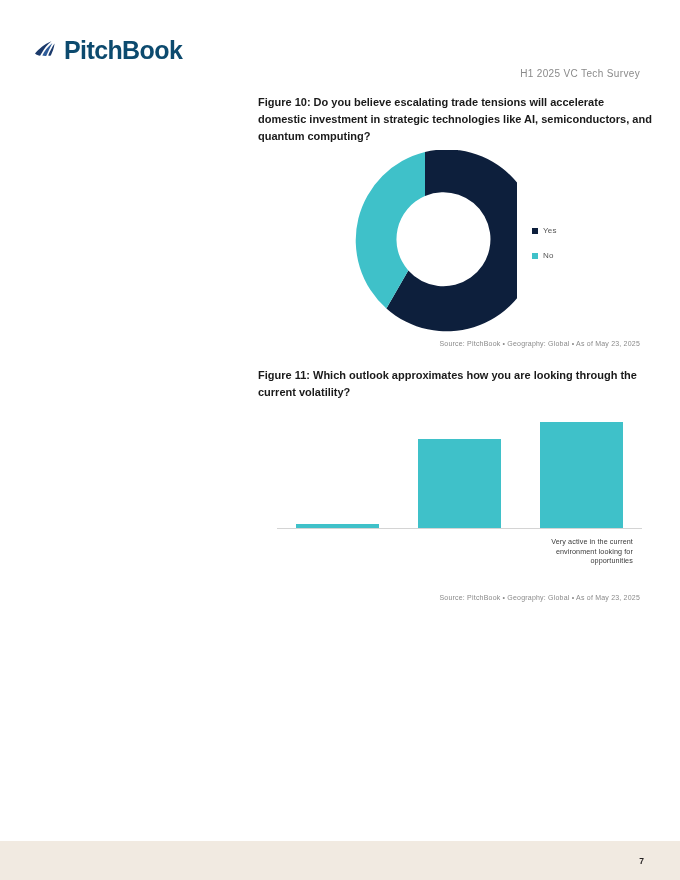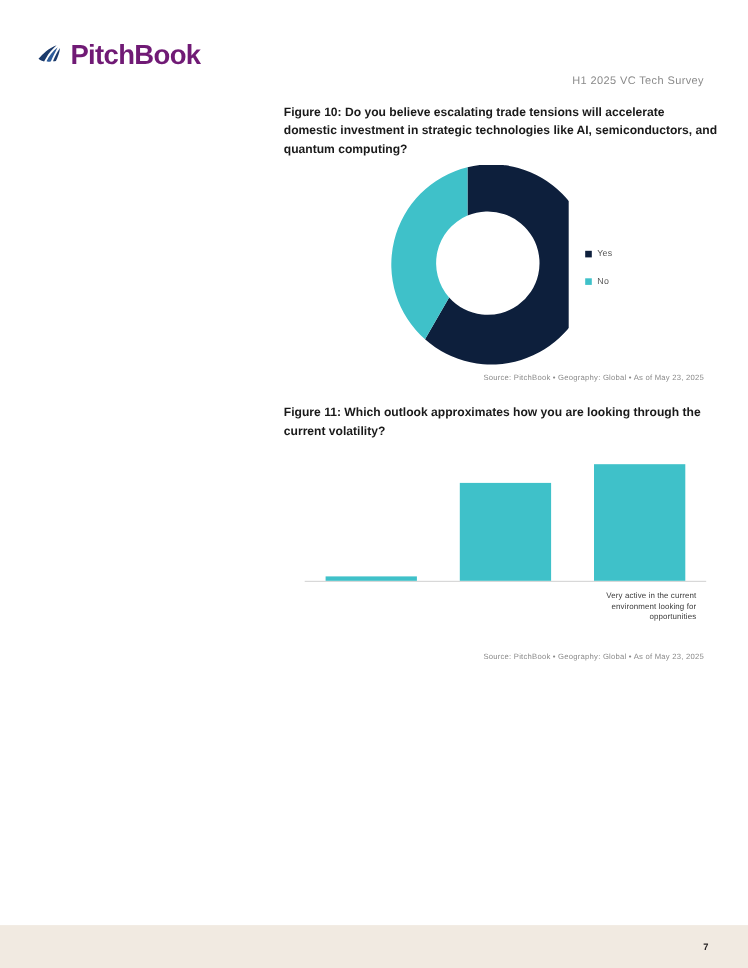--- a/index.html
+++ b/index.html
@@ -22,21 +22,21 @@
     left: 34px;
     top: 36px;
     display: flex;
     align-items: center;
     gap: 4px;
   }
   .logo-mark { display: block; }
   .logo-word {
     font-size: 25px;
     font-weight: bold;
-    color: #701a75;
+    color: #0c4a6e;
     letter-spacing: -0.6px;
     line-height: 1;
   }
   .header-right {
     position: absolute;
     right: 40px;
     top: 68px;
     font-size: 10px;
     color: #8a8a8a;
     letter-spacing: 0.35px;

